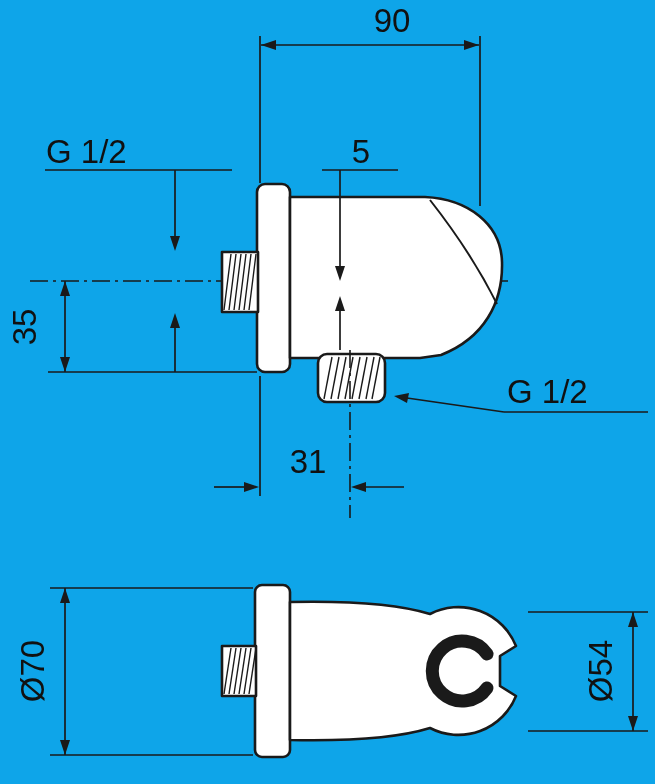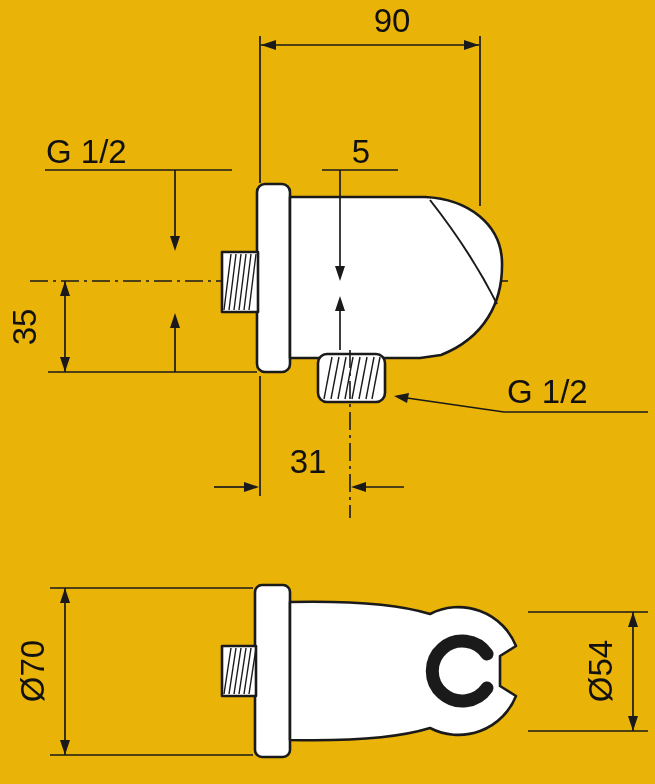--- a/index.html
+++ b/index.html
@@ -4,21 +4,21 @@
 <style>
   html, body {
     margin: 0;
     padding: 0;
     background: #ffffff;
   }
   .canvas {
     position: relative;
     width: 655px;
     height: 784px;
-    background: #eab308;
+    background: #0ea5e9;
     overflow: hidden;
     text-decoration: underline;
   }
   svg {
     display: block;
   }
   svg text {
     font-family: "Liberation Sans", "DejaVu Sans", sans-serif;
     font-size: 33px;
     fill: #111111;

